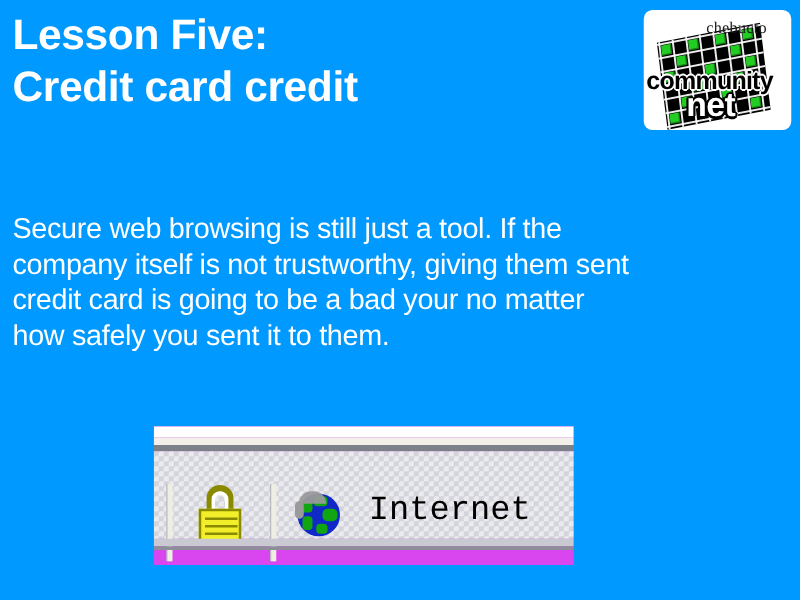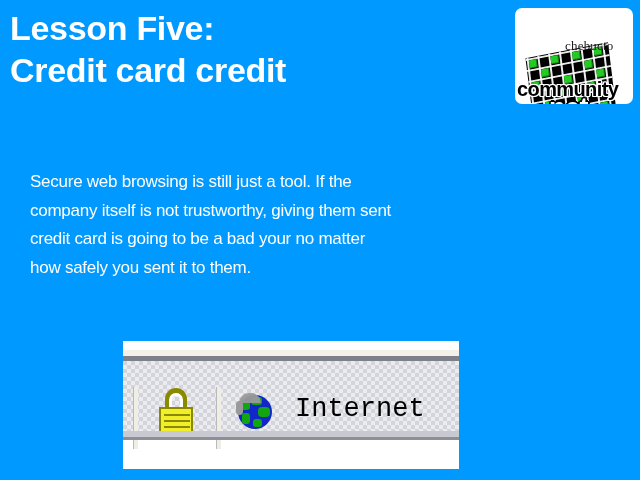--- a/index.html
+++ b/index.html
@@ -52,21 +52,20 @@
     height: 96px;
     background: #ffffff;
     border-radius: 7px;
     overflow: hidden;
   }
   #logo-inner {
     position: absolute;
     left: 0; top: 0;
     width: 118px;
     height: 96px;
-    margin-top: 24px;
   }
   #logo-chebucto {
     position: absolute;
     left: 50px;
     top: 6px;
     font-family: "Liberation Serif", serif;
     font-size: 13px;
     color: #1a1a1a;
     letter-spacing: 0.2px;
     white-space: nowrap;
@@ -138,35 +137,34 @@
     position: absolute;
     left: 10px;
     top: 168px;
     width: 620px;
   }
   .body-line {
     display: block;
     color: #ffffff;
     font-family: "Liberation Sans", sans-serif;
     font-weight: normal;
-    font-size: 17px;
+    font-size: 23px;
     line-height: 28.5px;
     letter-spacing: -0.25px;
     white-space: pre;
-    margin-left: 20px;
   }
 
   
   #statusbar {
     position: absolute;
     left: 123px;
     top: 341px;
     width: 336px;
-    height: 128px;
-    background: #ffffff;
+    height: 111px;
+    background: #d946ef;
     overflow: hidden;
   }
   #sb-whitetop {
     position: absolute;
     left: 0; top: 0;
     width: 336px; height: 9px;
     background: #ffffff;
   }
   #sb-beige {
     position: absolute;

